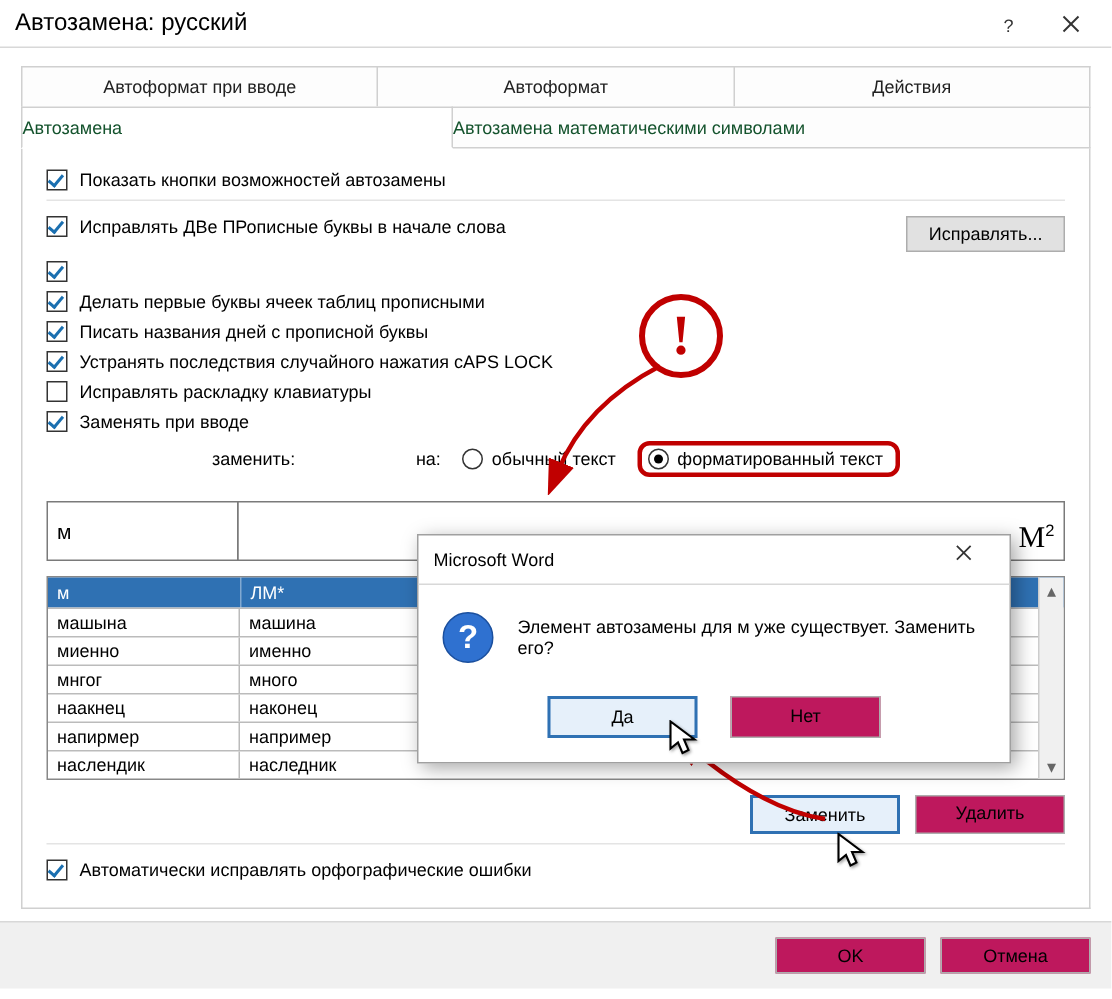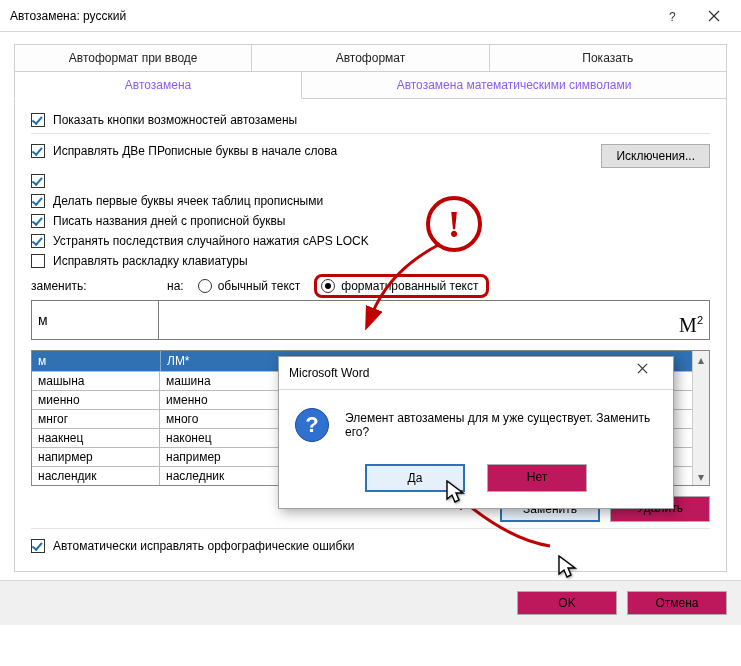--- a/index.html
+++ b/index.html
@@ -1,47 +1,47 @@
 <!DOCTYPE html>
 <html><head>
 <meta charset="utf-8">
 <style>
 * { box-sizing: border-box; margin: 0; padding: 0; font-family: "Segoe UI", Tahoma, sans-serif; font-size: 12px; }
 body { background: #fff; width: 741px; height: 666px; position: relative; overflow: hidden; }
 
 
 .titlebar { display: flex; align-items: center; height: 32px; padding: 0 6px 0 10px; border-bottom: 1px solid #d8d8d8; background: #fff; }
-.titlebar .title { flex: 1; font-size: 12px; color: #000; }
+.titlebar .title { flex: 1; font-size: 16px; color: #000; }
 .titlebar .btn { width: 42px; height: 28px; display: flex; align-items: center; justify-content: center; color: #333; }
 .titlebar .btn svg { width: 12px; height: 12px; }
 
 
 .body { padding: 12px 14px 0 14px; }
 
 
 .tabs-row { display: flex; }
 .tabs-row .tab { flex: 1; text-align: center; padding: 6px 0; border: 1px solid #d0d0d0; border-bottom: none; background: #fdfdfd; color: #222; cursor: default; }
 .tabs-row .tab + .tab { border-left: none; }
 .tabs2 { display: flex; }
-.tabs2 .tab { flex: 1; text-align: center; padding: 6px 0; border: 1px solid #d0d0d0; background: #fdfdfd; color: #8b5cf6; cursor: default; }
+.tabs2 .tab { flex: 1; padding: 6px 0; border: 1px solid #d0d0d0; background: #fdfdfd; color: #14532d; cursor: default; }
 .tabs2 .tab + .tab { border-left: none; }
 .tabs2 .tab.active { background: #fff; border-bottom-color: #fff; position: relative; }
 
 .panel { border: 1px solid #d0d0d0; border-top: none; padding: 14px 16px 12px 16px; }
 
 .row { display: flex; align-items: flex-start; margin-bottom: 6px; }
 .chk { width: 14px; height: 14px; border: 1px solid #333; margin-right: 8px; display:flex; align-items:center; justify-content:center; flex-shrink:0; }
 .chk.checked::after { content:""; width:8px; height:4px; border-left:2px solid #1a6fb0; border-bottom:2px solid #1a6fb0; transform: rotate(-50deg) translate(0px,-1px); }
 .lbl { color:#000; }
 
 .exc-btn { margin-left:auto; padding: 4px 14px; border:1px solid #adadad; background:#e1e1e1; }
 
 .hr { border:none; border-top:1px solid #e4e4e4; margin: 6px 0 10px 0; }
 
-.replace-row { display:flex; align-items:center; gap: 14px; margin-bottom:2px; font-size:12px; }
+.replace-row { display:flex; align-items:center; gap: 14px; margin-bottom:16px; font-size:12px;justify-content:center; }
 .radio { width:14px; height:14px; border:1px solid #333; border-radius:50%; display:inline-flex; align-items:center; justify-content:center; margin-right:6px; }
 .radio.sel::after { content:""; width:6px; height:6px; background:#000; border-radius:50%; }
 .radio-lbl { display:flex; align-items:center; }
 .formatted-box { border: 3px solid #c00000; border-radius: 8px; padding: 2px 8px 2px 4px; display:flex; align-items:center; }
 
 .inputs { display:flex; gap:0; }
 .inp { border:1px solid #7a7a7a; padding:4px 6px; height:40px; line-height:30px; }
 .inp.left { width:128px; font-size:14px; }
 .inp.right { flex:1; font-size:20px; margin-left:-1px; font-family: 'Times New Roman', serif; text-align: right; }
 .inp.right sup { font-size: 11px; vertical-align: super; }
@@ -96,56 +96,60 @@
         <line x1="11" y1="1" x2="1" y2="11" stroke="#333" stroke-width="1.3"></line>
       </svg>
   </div>
 </div>
 
 <div class="body">
 
   <div class="tabs-row">
     <div class="tab">Автоформат при вводе</div>
     <div class="tab">Автоформат</div>
-    <div class="tab">Показать</div>
+    <div class="tab">Действия</div>
   </div>
   <div class="tabs2">
     <div class="tab active" style="flex:0 0 288px">Автозамена</div>
     <div class="tab">Автозамена математическими символами</div>
   </div>
 
   <div class="panel">
     <div class="row">
         <span class="chk checked"></span>
         <span class="lbl">Показать кнопки возможностей автозамены</span>
       </div>
     <hr class="hr">
     <div class="row">
       <span class="chk checked"></span>
       <span class="lbl">Исправлять ДВе ПРописные буквы в начале слова</span>
-      <span class="exc-btn">Исключения...</span>
+      <span class="exc-btn">Исправлять...</span>
     </div>
     <div class="row">
         <span class="chk checked"></span>
       </div>
     <div class="row">
         <span class="chk checked"></span>
         <span class="lbl">Делать первые буквы ячеек таблиц прописными</span>
       </div>
     <div class="row">
         <span class="chk checked"></span>
         <span class="lbl">Писать названия дней с прописной буквы</span>
       </div>
     <div class="row">
         <span class="chk checked"></span>
         <span class="lbl">Устранять последствия случайного нажатия cAPS LOCK</span>
       </div>
     <div class="row">
         <span class="chk"></span>
         <span class="lbl">Исправлять раскладку клавиатуры</span>
+      </div>
+    <div class="row">
+        <span class="chk checked"></span>
+        <span class="lbl">Заменять при вводе</span>
       </div>
 
     <div class="replace-row">
       <span style="width:122px">заменить:</span>
       <span>на:</span>
       <span class="radio-lbl">
           <span class="radio"></span>
           <span>обычный текст</span>
         </span>
       <span class="formatted-box">

